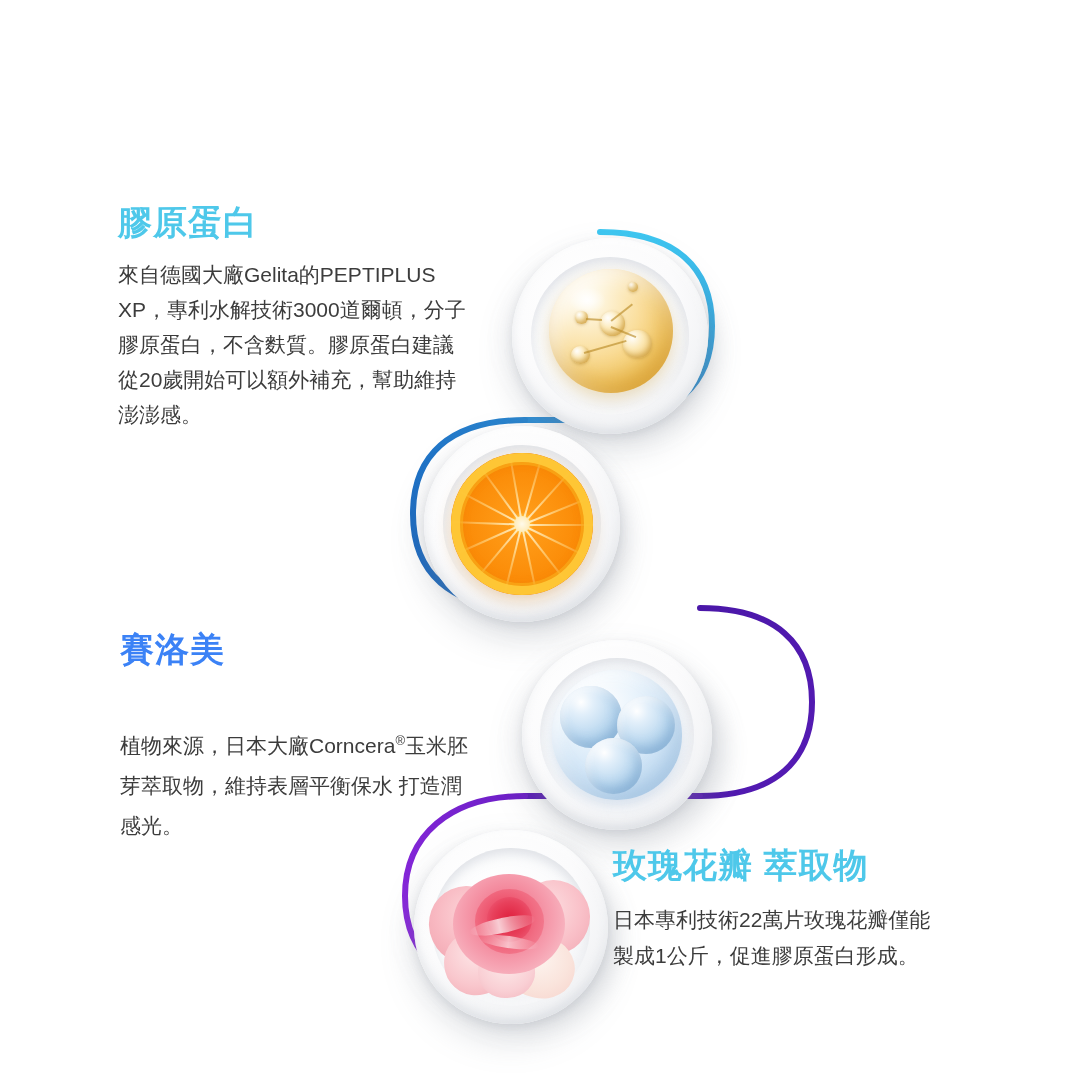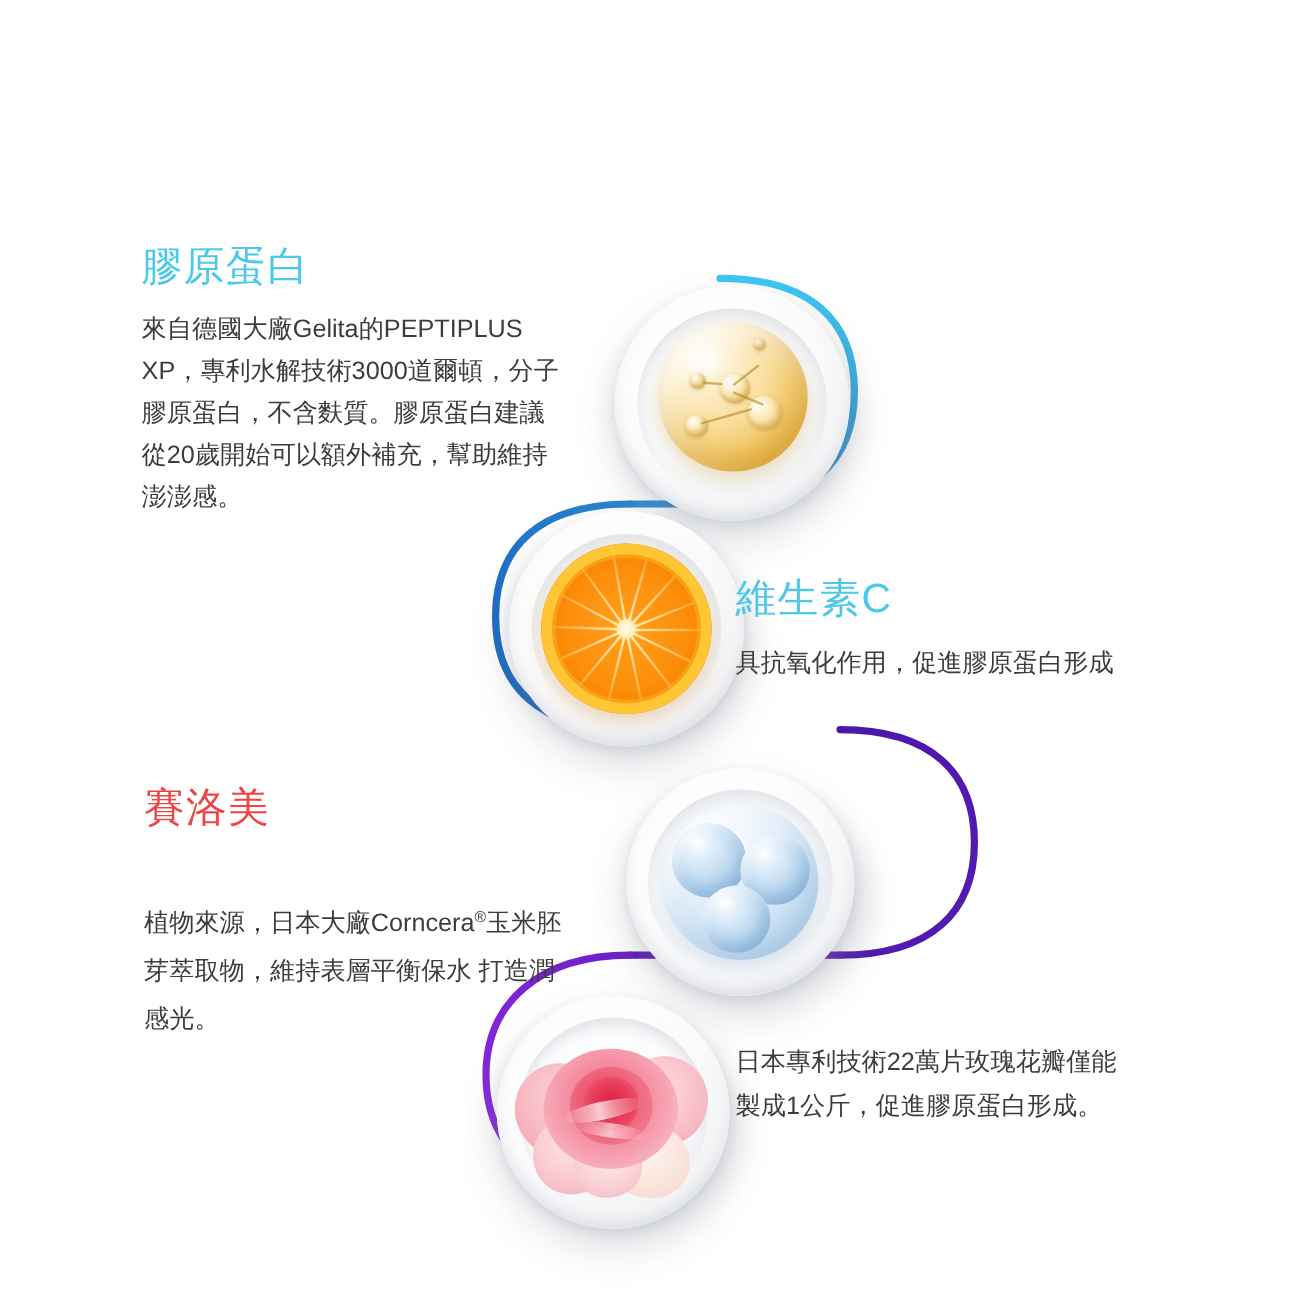--- a/index.html
+++ b/index.html
@@ -93,33 +93,33 @@
   }
   .cer-ball{position:absolute;border-radius:50%;
     background:radial-gradient(circle at 34% 26%, #ffffff 0%, #e2effa 20%, #bcd9f0 55%, #9cc4e4 85%, #8cb7dc 100%);
     box-shadow:inset -4px -6px 12px rgba(100,145,190,.42), inset 3px 4px 8px rgba(255,255,255,.85);}
 
   
   .rose{position:absolute;left:11%;top:12%;width:78%;height:76%;}
   .petal{position:absolute;border-radius:50% 50% 48% 48%;}
 
   
-  .hd{font-weight:400;line-height:1;letter-spacing:1px;white-space:nowrap;}
+  .hd{font-weight:700;line-height:1;letter-spacing:1px;white-space:nowrap;}
   .body-txt{color:#3c3c3c;white-space:pre-line;}
 
   .blk-collagen{position:absolute;left:118px;top:205px;width:400px;}
   .blk-collagen .hd{font-size:34px;color:#4ec8ea;}
   .blk-collagen .body-txt{margin-top:18px;font-size:21px;line-height:35px;}
 
   .blk-vitc{position:absolute;left:613px;top:482px;width:400px;}
   .blk-vitc .hd{font-size:34px;color:#4ec8ea;}
   .blk-vitc .body-txt{margin-top:20px;font-size:21px;line-height:34px;}
 
   .blk-ceramide{position:absolute;left:120px;top:632px;width:410px;}
-  .blk-ceramide .hd{font-size:34px;color:#ef4444;margin-top:24px;}
+  .blk-ceramide .hd{font-size:34px;color:#3b82f6;}
   .blk-ceramide .body-txt{margin-top:20px;font-size:21px;line-height:40px;}
 
   .blk-rose{position:absolute;left:613px;top:848px;width:400px;}
   .blk-rose .hd{font-size:34px;color:#4ec8ea;}
   .blk-rose .body-txt{margin-top:20px;font-size:21px;line-height:36px;}
 
   .reg{font-size:.62em;vertical-align:super;line-height:0;}
 </style>
 </head>
 <body>
@@ -259,32 +259,29 @@
 
   <div class="blk-collagen">
     <div class="hd">膠原蛋白</div>
     <div class="body-txt">來自德國大廠Gelita的PEPTIPLUS
 XP，專利水解技術3000道爾頓，分子
 膠原蛋白，不含麩質。膠原蛋白建議
 從20歲開始可以額外補充，幫助維持
 澎澎感。</div>
   </div>
 
-  <div class="blk-vitc">
-    <div class="hd">維生素C</div>
-    <div class="body-txt">具抗氧化作用，促進膠原蛋白形成</div>
-  </div>
 
   <div class="blk-ceramide">
     <div class="hd">賽洛美</div>
     <div class="body-txt">
       <span>植物來源，日本大廠Corncera</span><span class="reg">®</span><span>玉米胚
 芽萃取物，維持表層平衡保水 打造潤
 感光。</span>
     </div>
   </div>
 
   <div class="blk-rose">
+    <div class="hd">玫瑰花瓣 萃取物</div>
     <div class="body-txt">日本專利技術22萬片玫瑰花瓣僅能
 製成1公斤，促進膠原蛋白形成。</div>
   </div>
 
 </div>
 
 </body></html>

